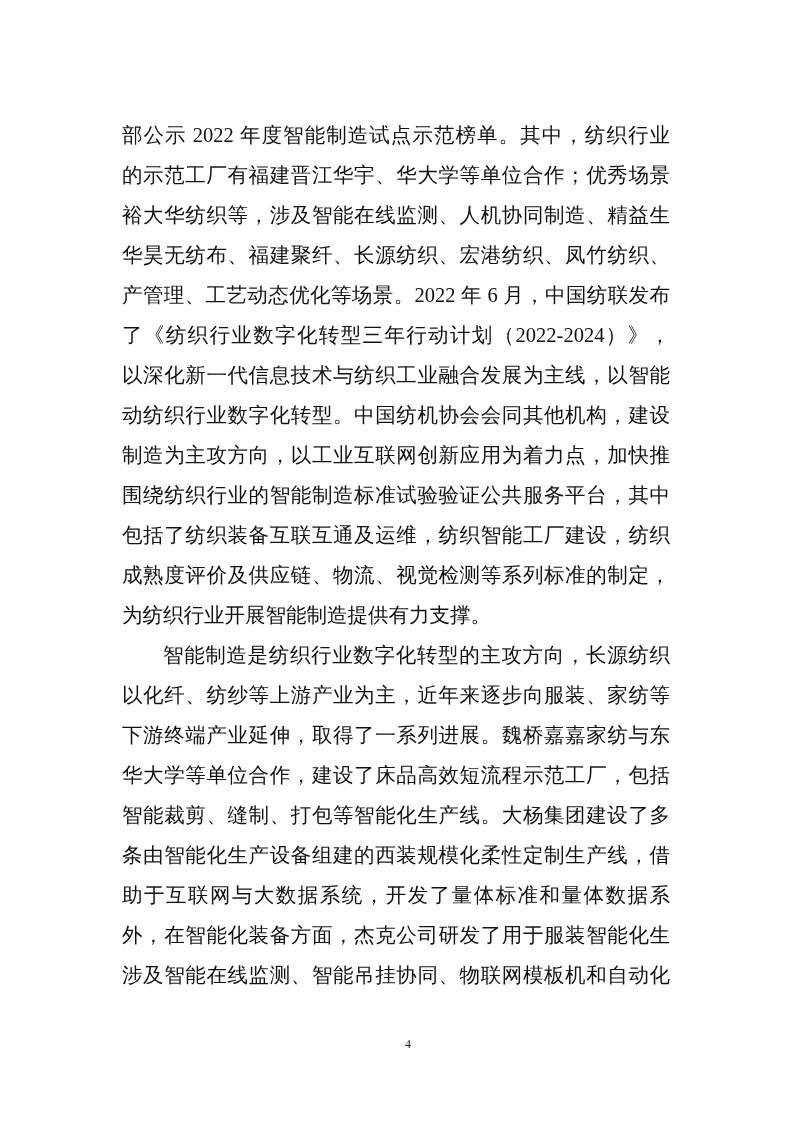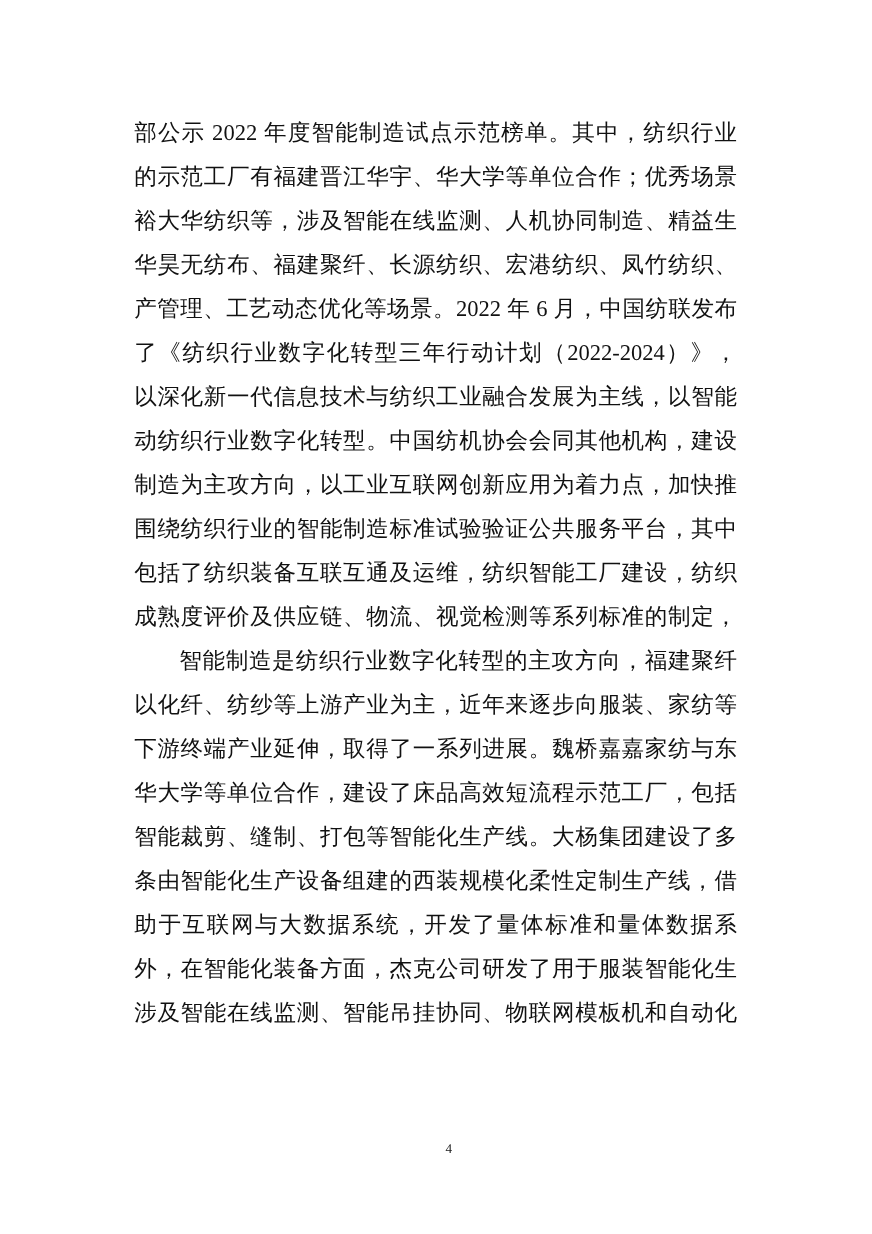--- a/index.html
+++ b/index.html
@@ -12,21 +12,21 @@
       width: 793px;
       height: 1122px;
       background: #ffffff;
       overflow: hidden;
       font-family: "Liberation Serif", "DejaVu Serif", serif;
       color: #111111;
     }
     .text-block {
       position: absolute;
       left: 122px;
-      top: 101px;
+      top: 115px;
       width: 548px;
     }
     .line {
       height: 40px;
       line-height: 40px;
       font-size: 20.5px;
       text-align: justify;
       text-align-last: justify;
       text-justify: inter-character;
       white-space: normal;
@@ -62,24 +62,25 @@
       <div class="line">裕大华纺织等，涉及智能在线监测、人机协同制造、精益生</div>
       <div class="line">华昊无纺布、福建聚纤、长源纺织、宏港纺织、凤竹纺织、</div>
       <div class="line">产管理、工艺动态优化等场景。2022 年 6 月，中国纺联发布</div>
       <div class="line">了《纺织行业数字化转型三年行动计划（2022-2024）》，</div>
       <div class="line">以深化新一代信息技术与纺织工业融合发展为主线，以智能</div>
       <div class="line">动纺织行业数字化转型。中国纺机协会会同其他机构，建设</div>
       <div class="line">制造为主攻方向，以工业互联网创新应用为着力点，加快推</div>
       <div class="line">围绕纺织行业的智能制造标准试验验证公共服务平台，其中</div>
       <div class="line">包括了纺织装备互联互通及运维，纺织智能工厂建设，纺织</div>
       <div class="line">成熟度评价及供应链、物流、视觉检测等系列标准的制定，</div>
+      <div class="line para-end">为纺织行业开展智能制造提供有力支撑。</div>
     </div>
 
     <div class="paragraph">
-      <div class="line indent">智能制造是纺织行业数字化转型的主攻方向，福建聚纤</div>
+      <div class="line indent">智能制造是纺织行业数字化转型的主攻方向，长源纺织</div>
       <div class="line">以化纤、纺纱等上游产业为主，近年来逐步向服装、家纺等</div>
       <div class="line">下游终端产业延伸，取得了一系列进展。魏桥嘉嘉家纺与东</div>
       <div class="line">华大学等单位合作，建设了床品高效短流程示范工厂，包括</div>
       <div class="line">智能裁剪、缝制、打包等智能化生产线。大杨集团建设了多</div>
       <div class="line">条由智能化生产设备组建的西装规模化柔性定制生产线，借</div>
       <div class="line">助于互联网与大数据系统，开发了量体标准和量体数据系</div>
       <div class="line">外，在智能化装备方面，杰克公司研发了用于服装智能化生</div>
       <div class="line">涉及智能在线监测、智能吊挂协同、物联网模板机和自动化</div>
     </div>
 

